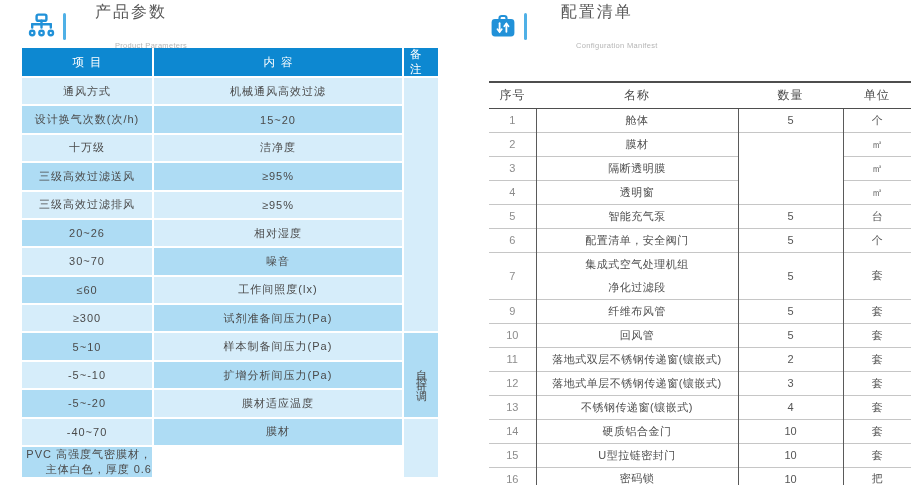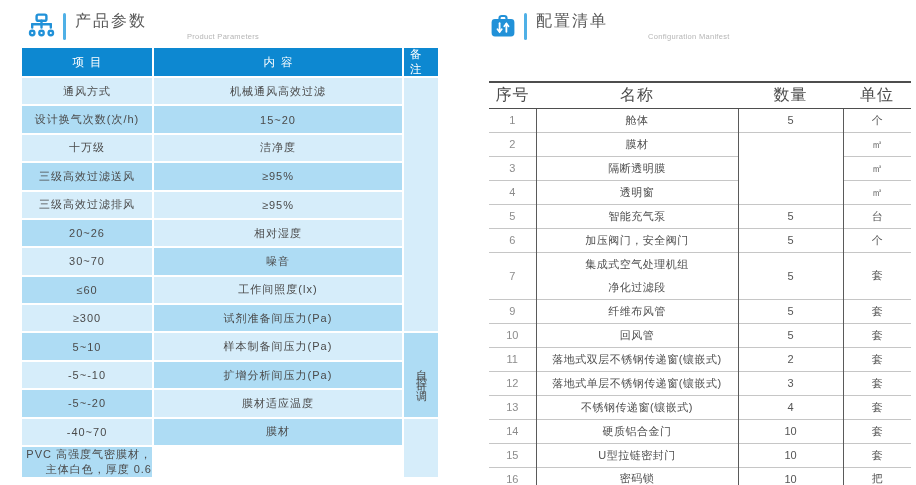--- a/index.html
+++ b/index.html
@@ -7,21 +7,21 @@
   body { font-family:"Liberation Sans","DejaVu Sans",sans-serif; }
   .page { position:relative; width:916px; height:485px; background:#fff; overflow:hidden; display:flex; }
   .panel { width:458px; height:485px; }
 
   
   .sec-header { display:flex; align-items:center; margin-top:9px; height:34px; }
   .panel.left  .sec-header { margin-left:28px; }
   .panel.right .sec-header { margin-left:31px; }
   .sec-icon { width:27px; height:26px; display:flex; align-items:center; justify-content:center; }
   .vbar { width:3px; height:27px; background:#4fb0e6; border-radius:2px; margin:0 9px 0 8px; }
-  .sec-titles { display:flex; flex-direction:row; justify-content:center; }
+  .sec-titles { display:flex; flex-direction:column; justify-content:center;align-items:center; }
   .sec-title { font-size:16px; color:#595959; letter-spacing:2px; line-height:18px; }
   .sec-sub { font-size:7.5px; color:#b5b5b5; letter-spacing:0.3px; margin-top:20px;padding-left:40px; }
 
   
   .param-table {
     margin:5px 0 0 22px; width:416px; height:429px;
     display:grid; grid-template-columns:130px 1fr 34px;
     grid-template-rows:28px repeat(14,1fr); gap:2px; background:#fff;
   }
   .param-table .hcell { background:#0d88d1; color:#fff; font-size:11.5px;
@@ -34,21 +34,21 @@
     font-size:11px; color:#4a4a4a; writing-mode:vertical-rl; text-orientation:upright;
     letter-spacing:7px; }
 
   
   .config-table { margin:38px 0 0 31px; width:422px; border-collapse:collapse;
     border-top:2px solid #4e4e4e; border-bottom:2px solid #4e4e4e; table-layout:fixed; }
   .config-table col.c-seq  { width:47px; }
   .config-table col.c-name { width:202px; }
   .config-table col.c-qty  { width:105px; }
   .config-table col.c-unit { width:68px; }
-  .config-table th { font-size:16px; color:#4a4a4a; font-weight:500; letter-spacing:1px;
+  .config-table th { font-size:12px; color:#4a4a4a; font-weight:500; letter-spacing:1px;
     height:26px; border-bottom:1px solid #4e4e4e; text-align:center; vertical-align:middle; }
   .config-table td { height:24px; font-size:11px; text-align:center; vertical-align:middle;
     border-top:1px solid #c6c6c6; }
   .config-table tbody tr:first-child td { border-top:none; }
   .config-table td.seq  { color:#8c8c8c; }
   .config-table td.name { color:#4f4f4f; border-left:1px solid #5a5a5a; border-right:1px solid #5a5a5a; letter-spacing:0.5px;margin-top:16px; }
   .config-table td.qty  { color:#555; }
   .config-table td.unit { color:#555; border-left:1px solid #5a5a5a; }
   .config-table td.name .nline { line-height:23px; }
 </style>
@@ -181,21 +181,21 @@
             <td class="unit">㎡</td>
           </tr>
           <tr>
             <td class="seq">5</td>
             <td class="name">智能充气泵</td>
             <td class="qty">5</td>
             <td class="unit">台</td>
           </tr>
           <tr>
             <td class="seq">6</td>
-            <td class="name">加压阀门，安全阀门</td>
+            <td class="name">配置清单，安全阀门</td>
             <td class="qty">5</td>
             <td class="unit">个</td>
           </tr>
           <tr>
             <td class="seq">7</td>
             <td class="name">
               <div class="nline">集成式空气处理机组</div>
               <div class="nline">净化过滤段</div>
             </td>
             <td class="qty">5</td>

